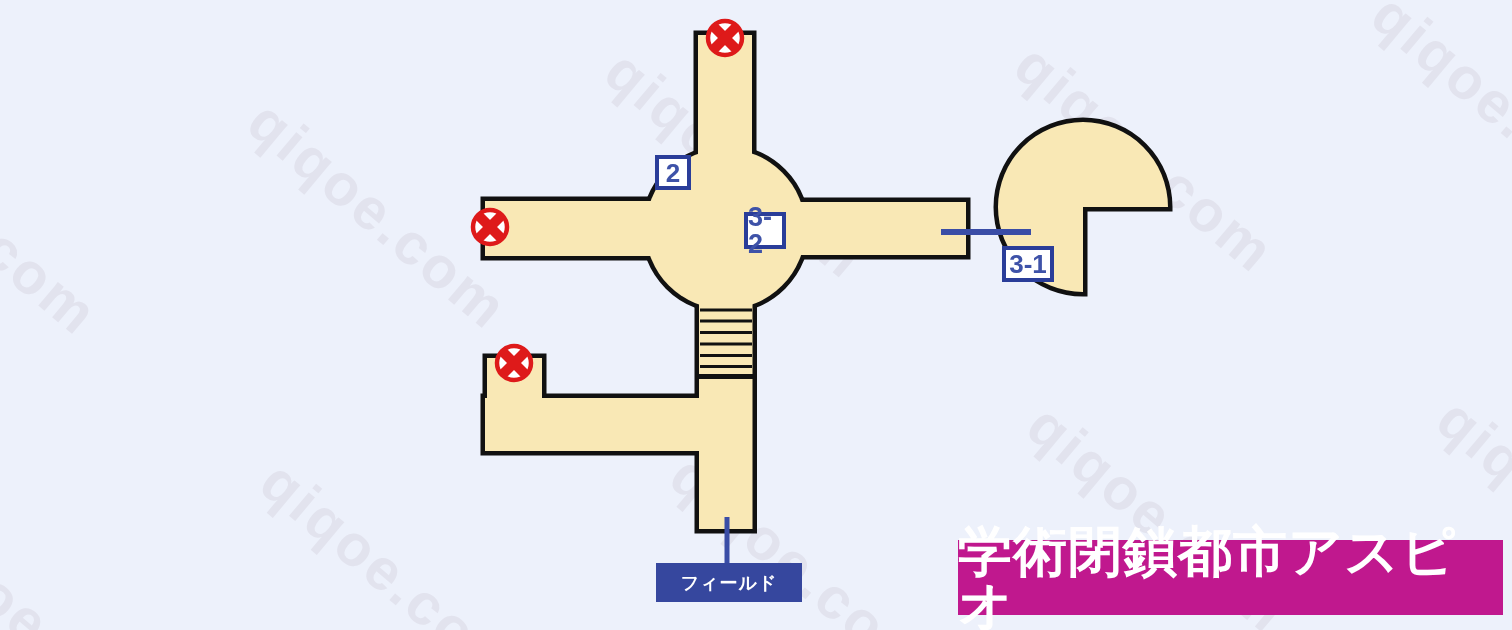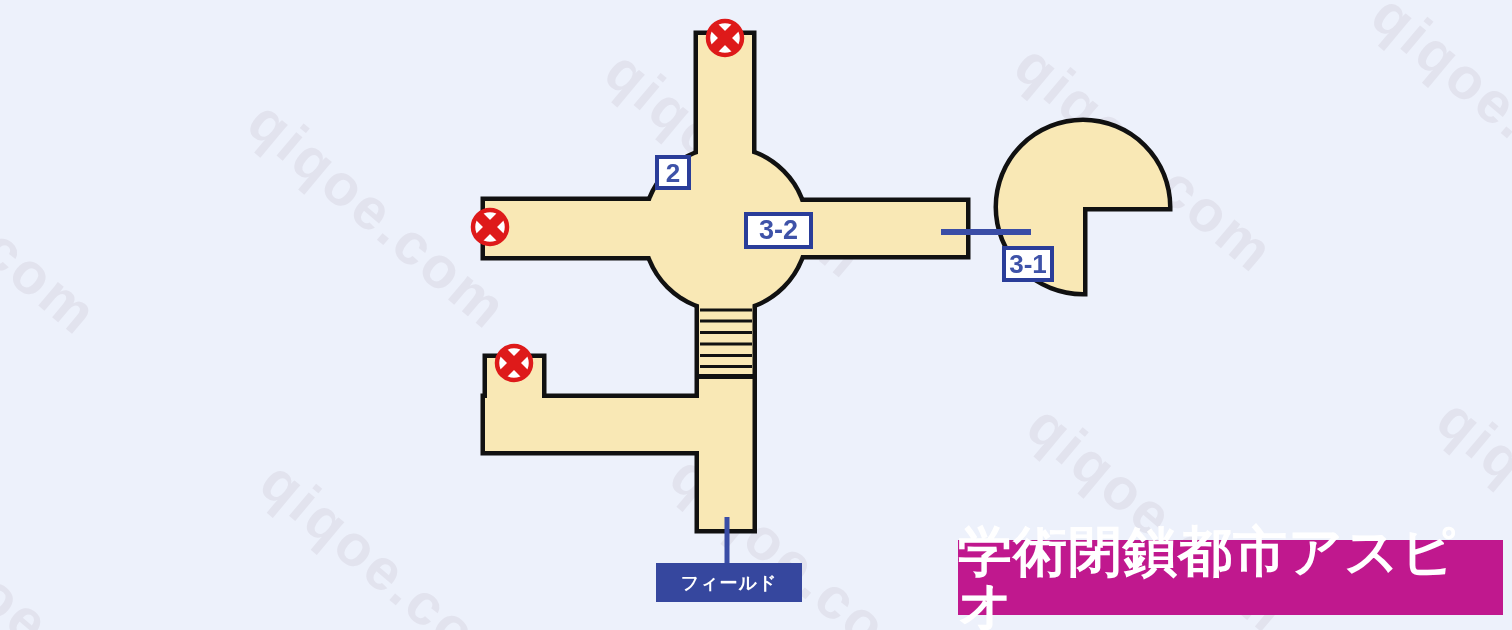--- a/index.html
+++ b/index.html
@@ -47,21 +47,21 @@
     background: #ffffff;
     border: 4px solid #2a3d99;
     color: #3e52a8;
     font-weight: bold;
     display: flex;
     align-items: center;
     justify-content: center;
     line-height: 1;
   }
   .tag-2   { left: 655px; top: 155px; width: 36px; height: 35px; font-size: 26px; }
-  .tag-3-2 { left: 744px; top: 212px; width: 69px; height: 37px; font-size: 27px; }
+  .tag-3-2 { left: 744px; top: 212px; width: 42px; height: 37px; font-size: 27px; }
   .tag-3-1 { left: 1002px; top: 246px; width: 52px; height: 36px; font-size: 26px; }
 
   
   .field-tag {
     position: absolute;
     left: 656px; top: 563px;
     width: 146px; height: 39px;
     background: #36479e;
     color: #ffffff;
     font-weight: bold;

